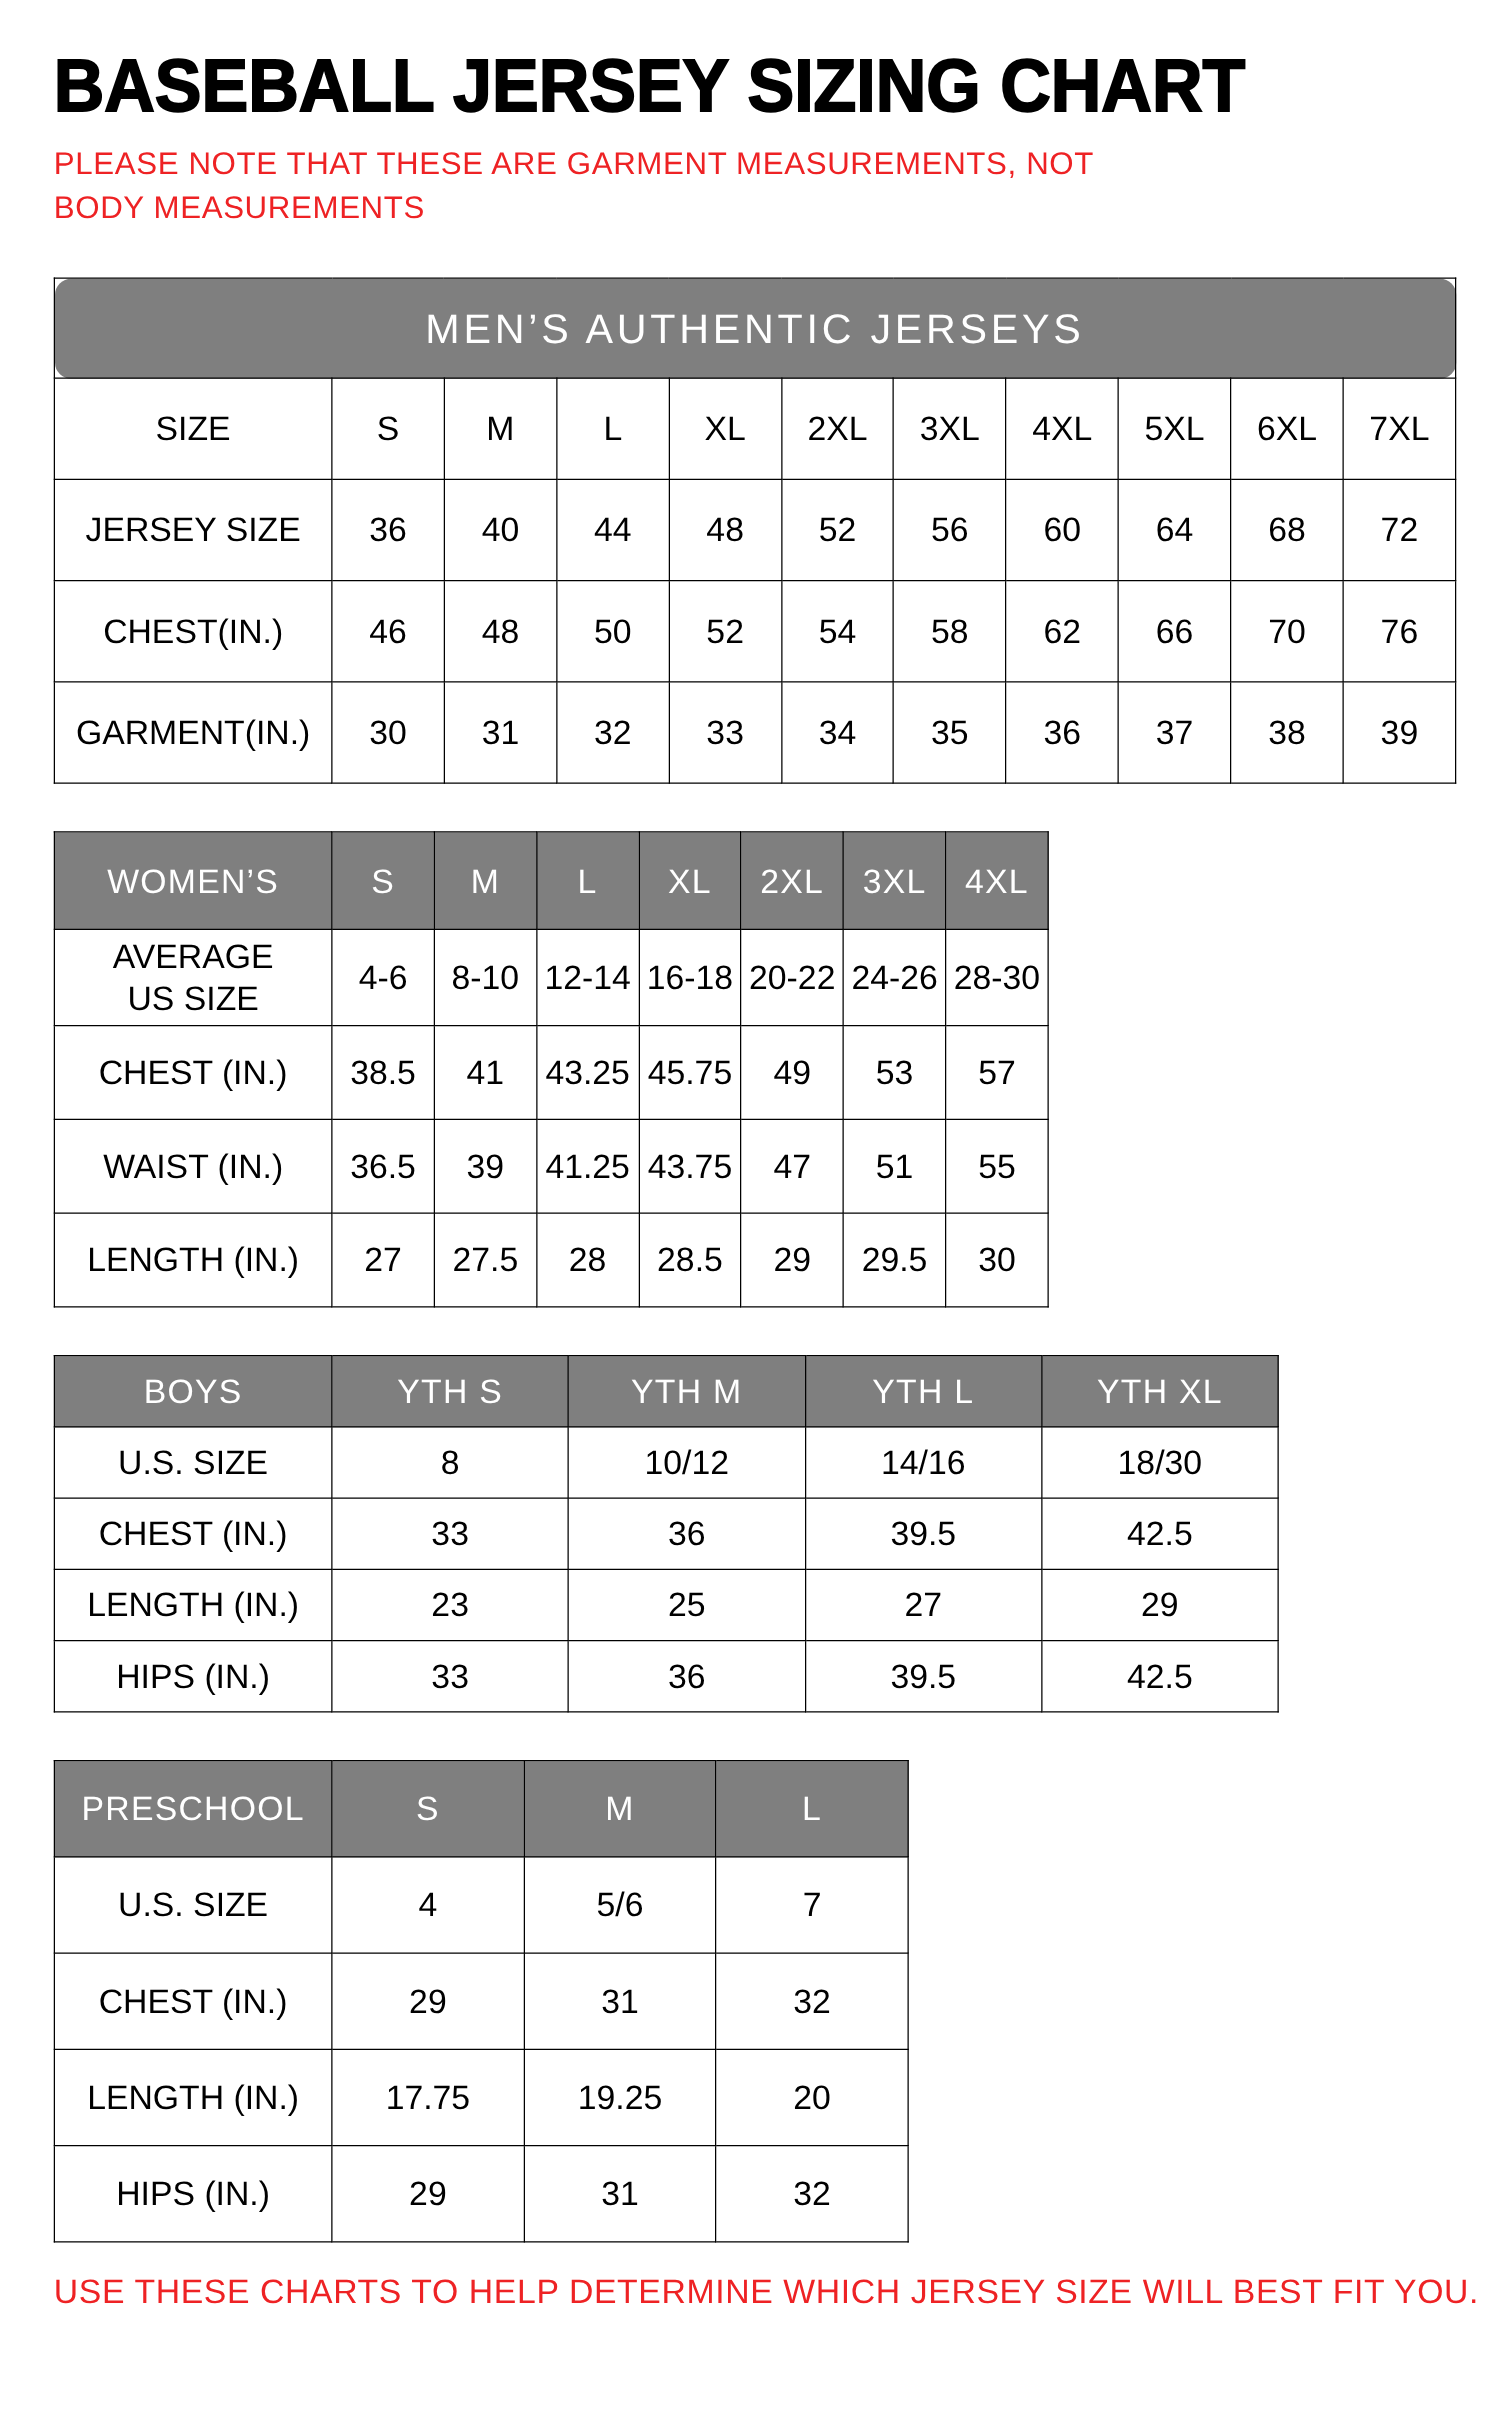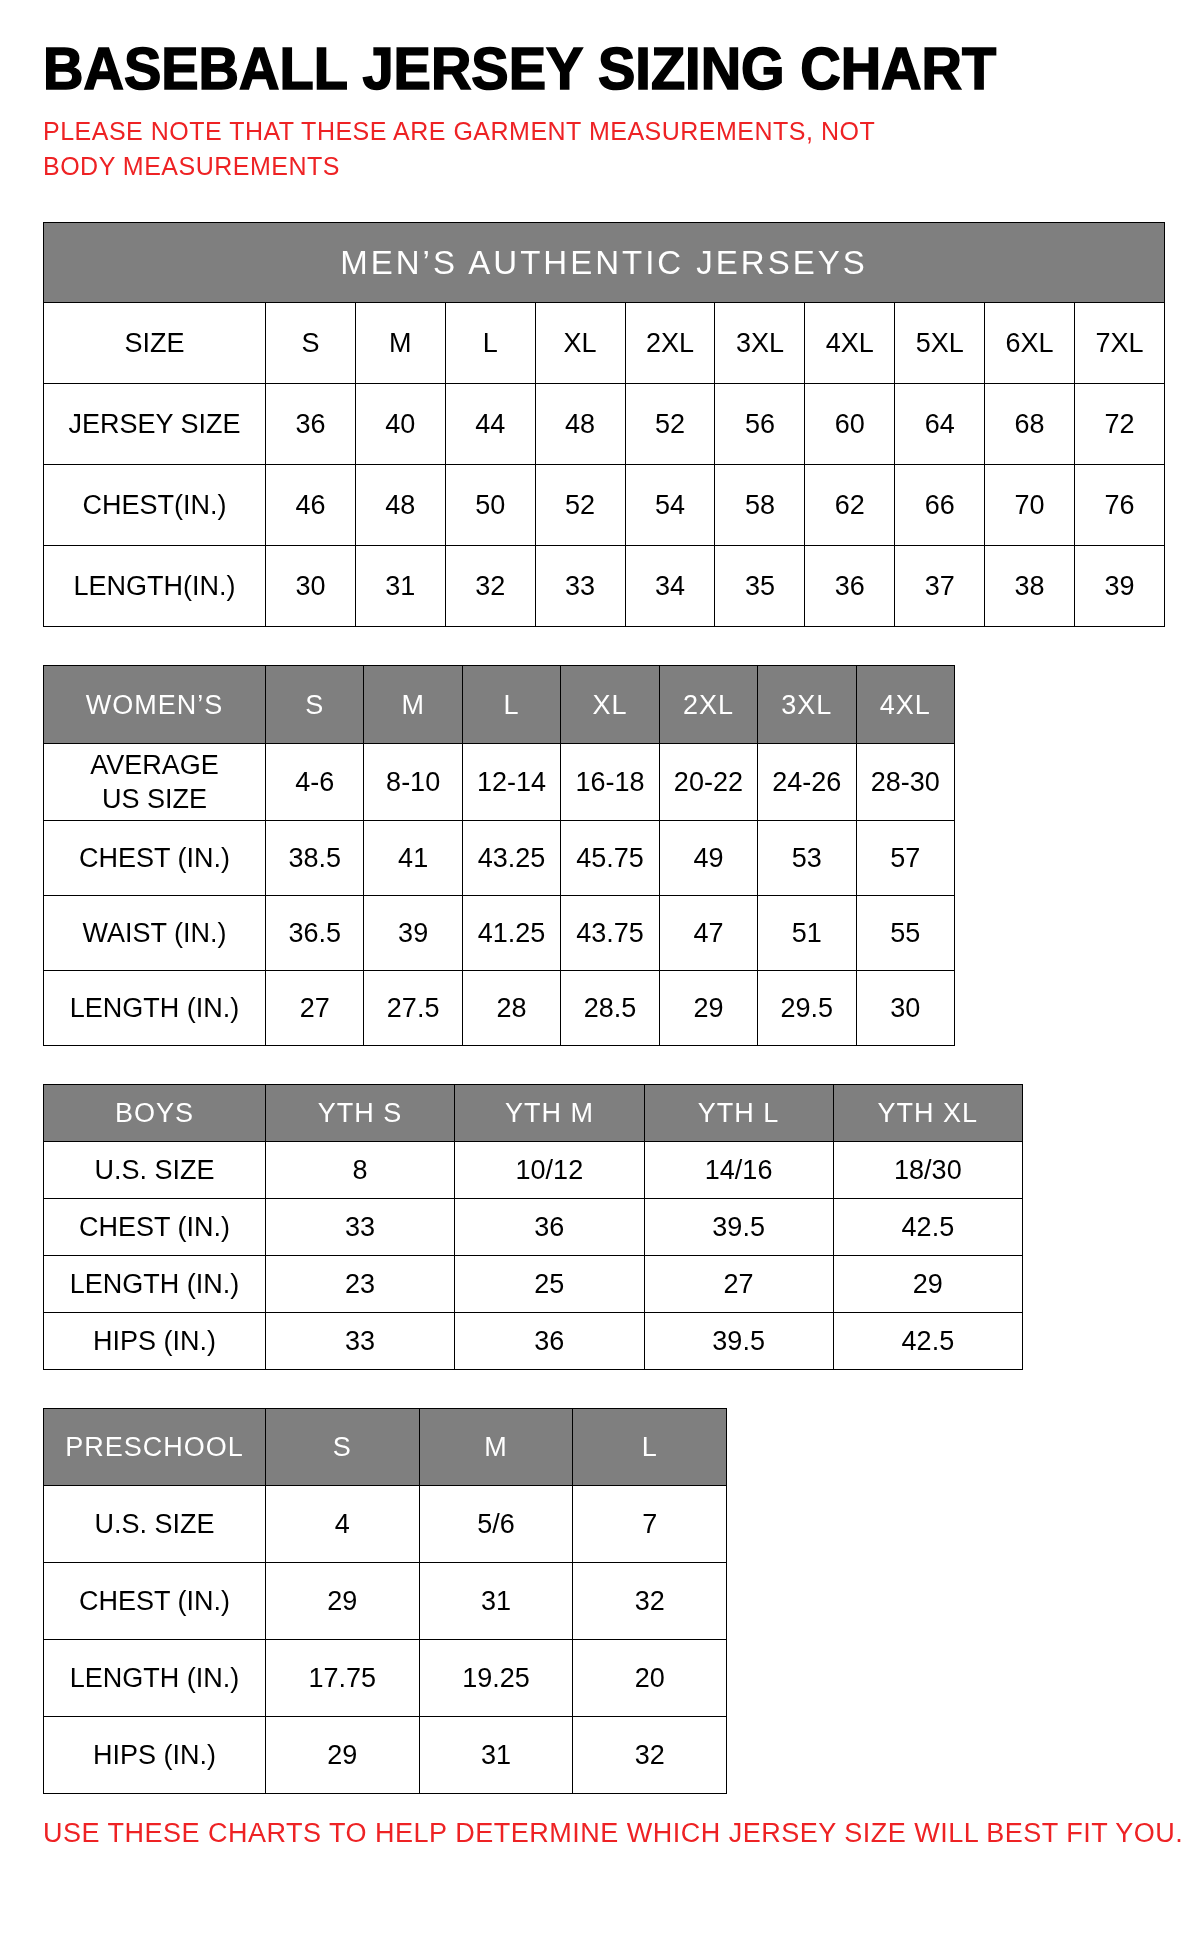--- a/index.html
+++ b/index.html
@@ -41,21 +41,21 @@
     color: var(--accent-red, #ee2224);
     letter-spacing: 0.5px;
   }
 
   table.sizing-table {
     border-collapse: collapse;
     table-layout: fixed;
     margin-top: 38px;
   }
   .t-mens  { width: 1122px; margin-top: 30px; }
-  .t-women { width: 912px; }
+  .t-women { width: 796px; }
   .t-boys  { width: 980px; }
   .t-pre   { width: 684px; }
 
   col.label-col { width: 222px; }
 
   .sizing-table td,
   .sizing-table th {
     border: 1.5px solid #000;
     text-align: center;
     vertical-align: middle;
@@ -67,20 +67,21 @@
     background: #fff;
     color: #000;
   }
 
   .sizing-table th.banner {
     background: var(--header-gray, #7f7f7f);
     color: #fff;
     font-size: 33px;
     letter-spacing: 3px;
     font-weight: normal;
+    border-radius: 13px;
   }
 
   .sizing-table tr.gray-row th {
     background: var(--header-gray, #7f7f7f);
     color: #fff;
     font-weight: normal;
     letter-spacing: 1px;
   }
 
   .t-mens tr          { height: 81px; }
@@ -150,21 +151,21 @@
           <td>50</td>
           <td>52</td>
           <td>54</td>
           <td>58</td>
           <td>62</td>
           <td>66</td>
           <td>70</td>
           <td>76</td>
         </tr>
         <tr>
-          <td>LENGTH(IN.)</td>
+          <td>GARMENT(IN.)</td>
           <td>30</td>
           <td>31</td>
           <td>32</td>
           <td>33</td>
           <td>34</td>
           <td>35</td>
           <td>36</td>
           <td>37</td>
           <td>38</td>
           <td>39</td>

